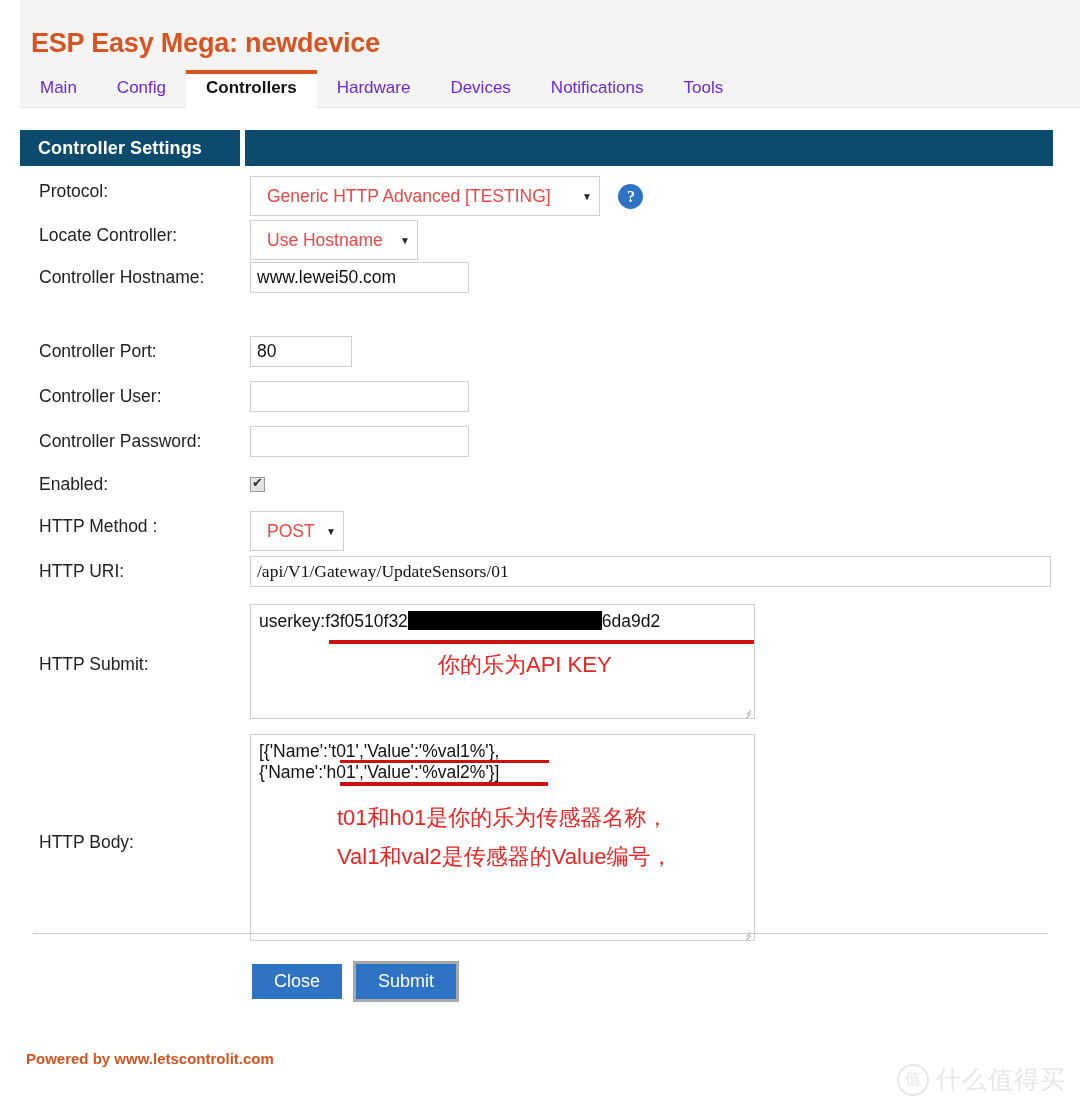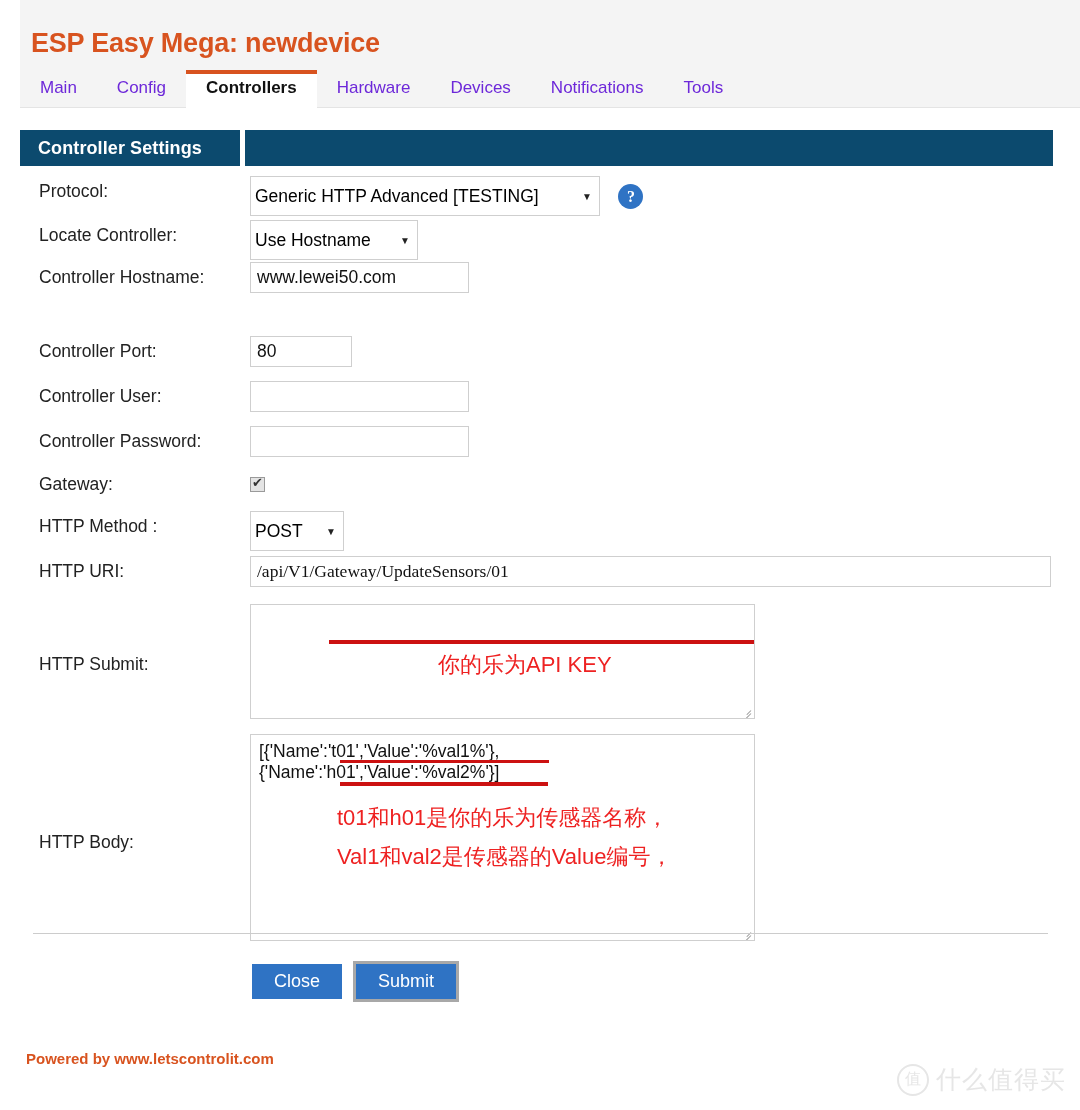--- a/index.html
+++ b/index.html
@@ -134,22 +134,22 @@
   }
   input.hostname { width: 219px; }
   input.port { width: 102px; }
   input.user { width: 219px; }
   input.password { width: 219px; }
   input.uri { width: 801px; font-family: Liberation Serif, serif; }
 
   select.sel {
     font-family: "Liberation Sans", sans-serif;
     font-size: 17.5px;
-    color: #000000;
-    padding: 3px 4px;
+    color: #ef4444;
+    padding: 3px 16px;
     border: 1px solid #cfcfcf;
     background: #ffffff;
     box-sizing: border-box;
     height: 40px;
     outline: none;
     -webkit-appearance: none;
     appearance: none;
   }
   .select-wrap {
     position: relative;
@@ -409,21 +409,21 @@
   </div>
 
   <div class="row" style="height:43px;">
     <div class="label">Controller Password:</div>
     <div class="field">
       <input class="txt password" type="text" value="" style="">
     </div>
   </div>
 
   <div class="row" style="height:42px;">
-    <div class="label">Gateway:</div>
+    <div class="label">Enabled:</div>
     <div class="field">
       <span class="checkbox"></span>
     </div>
   </div>
 
   <div class="row" style="height:45px;">
     <div class="label">HTTP Method :</div>
     <div class="field">
       <span class="select-wrap">
         <select class="sel method">
@@ -438,20 +438,21 @@
     <div class="label">HTTP URI:</div>
     <div class="field">
       <input class="txt uri" type="text" value="/api/V1/Gateway/UpdateSensors/01" style="">
     </div>
   </div>
 
   <div class="row" style="height:130px;">
     <div class="label" style="padding-top:50px;">HTTP Submit:</div>
     <div class="field">
       <div class="ta-box ta-header">
+        <div class="ta-line"><span>userkey:f3f0510f32</span><span class="redact"></span><span>6da9d2</span></div>
         <div class="uline" style="left:78px; top:35px; width:433px;"></div>
         <div class="annot" style="position:absolute; left:187px; top:45px;">你的乐为API KEY</div>
         <span class="resize-grip">
             <i></i>
             <i></i>
           </span>
       </div>
     </div>
   </div>
 

